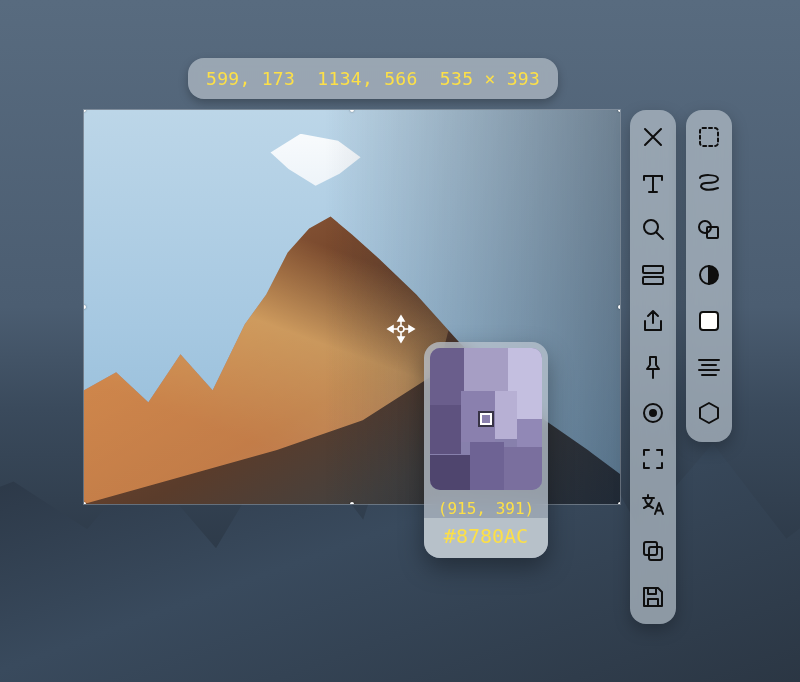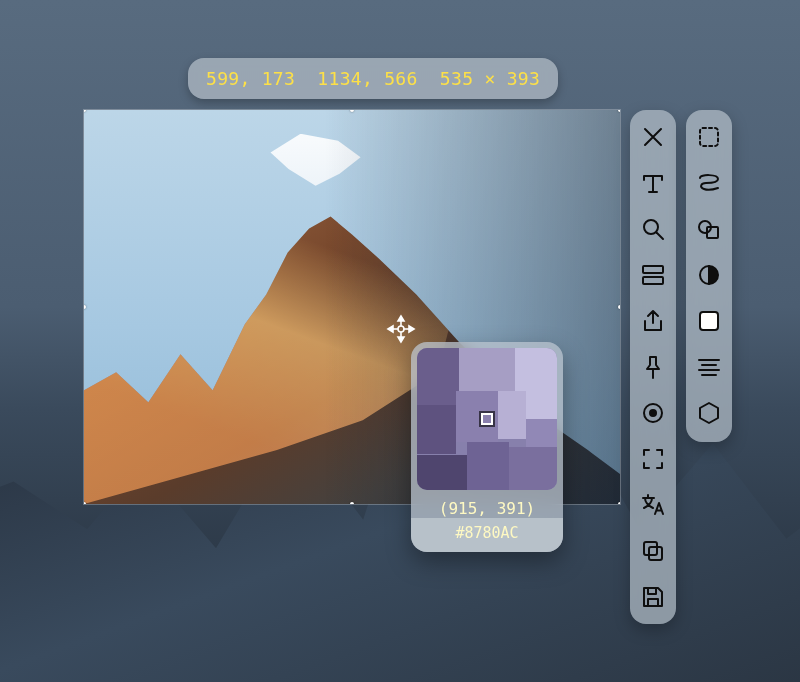--- a/index.html
+++ b/index.html
@@ -79,41 +79,41 @@
   .h-e{right:-2px;top:calc(50% - 2px)}.h-se{right:-2px;bottom:-2px}.h-s{left:calc(50% - 2px);bottom:-2px}
   .h-sw{left:-2px;bottom:-2px}.h-w{left:-2px;top:calc(50% - 2px)}
 
   
   .move-cursor {
     position:absolute; left: 384px; top: 312px; width:34px; height:34px; pointer-events:none;
   }
 
   
   .eyedrop {
-    position:absolute; left: 411px; top: 342px; width: 152px;
+    position:absolute; left: 424px; top: 342px; width: 124px;
     border-radius: 16px;
     background: rgba(185,195,205,.75);
     backdrop-filter: blur(8px);
     box-shadow: 0 10px 24px rgba(0,0,0,.35);
     overflow: hidden;
     font-family: "Menlo","Consolas",ui-monospace,monospace;
-    color: #fef9c3;
+    color: #fde047;
     text-align:center;
   }
   .eyedrop .pixgrid {
     margin: 6px; height: 142px; border-radius: 10px; position:relative; overflow:hidden;
     background: #8780AC;
   }
   .pixgrid .pix { position:absolute; }
   .pixgrid .center-box {
     position:absolute; left:calc(50% - 6px); top:calc(50% - 6px);
     width:12px;height:12px; border:2px solid #fff; box-shadow:0 0 0 2px rgba(0,0,0,.6);
   }
   .eyedrop .coord { padding: 3px 0 0; font-size:16px; }
-  .eyedrop .hex   { padding: 6px 0 10px; font-size:15px; background:rgba(210,216,222,.55); font-weight:500; }
+  .eyedrop .hex   { padding: 6px 0 10px; font-size:20px; background:rgba(210,216,222,.55); font-weight:500; }
 
   
   .toolcol {
     position:absolute;
     width: 46px;
     border-radius: 16px;
     background: rgba(178,188,198,.72);
     backdrop-filter: blur(8px);
     display:flex; flex-direction:column; align-items:center; gap:20px;
     padding: 14px 0;

